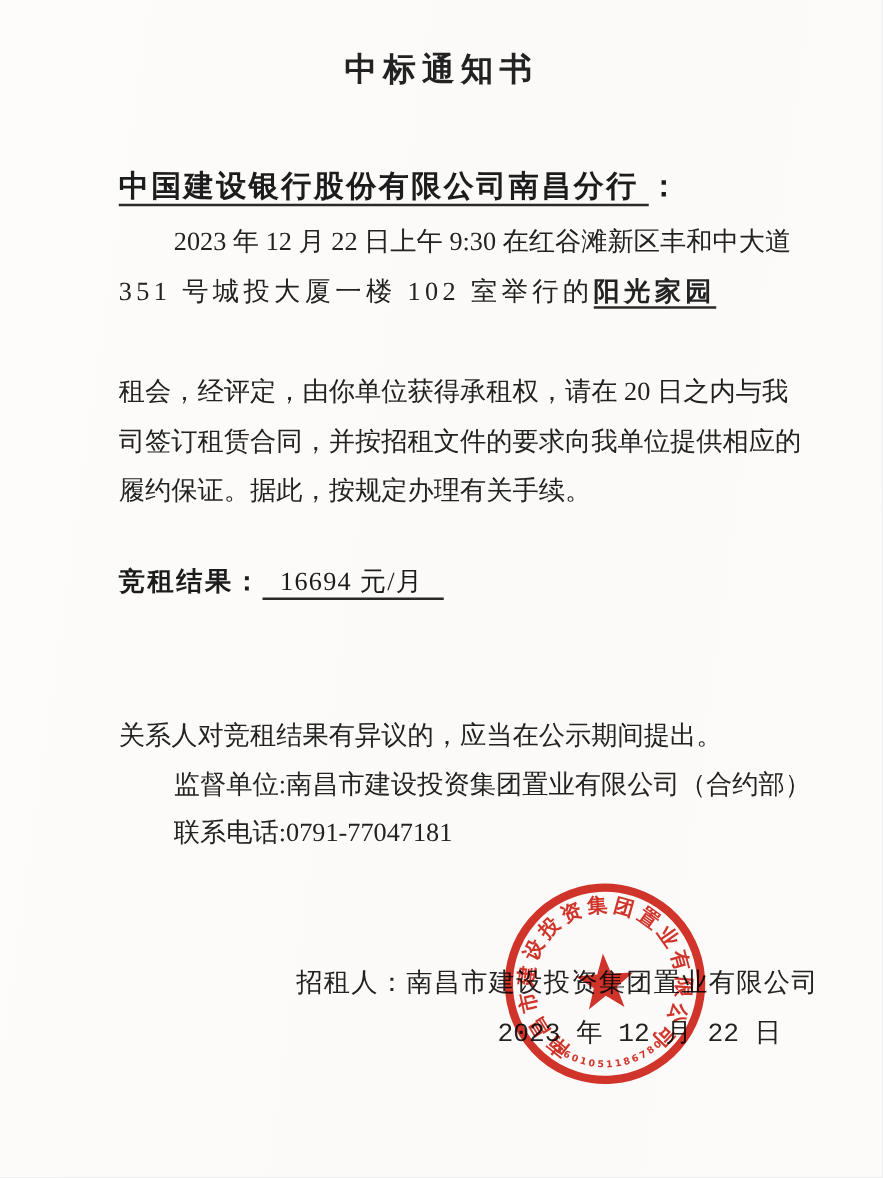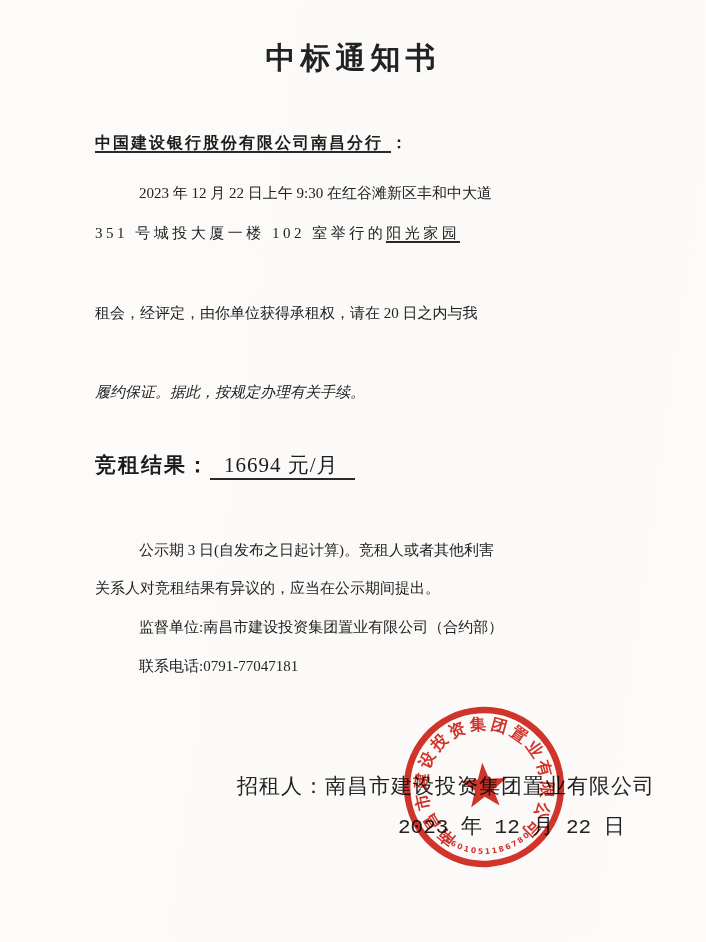--- a/index.html
+++ b/index.html
@@ -7,35 +7,35 @@
     position:relative;
     width:706px;height:942px;
     margin:0 auto;
     background:linear-gradient(98deg,#fdfcfb 0%,#fbfaf8 55%,#fdfbfa 100%);
     font-family:"Liberation Serif","DejaVu Serif",serif;
     color:#1c1c1c;
     overflow:hidden;
   }
   .title{
     position:absolute;top:38px;left:0;width:706px;
-    text-align:center;font-size:30px;font-weight:600;letter-spacing:5px;
+    text-align:center;font-size:26px;font-weight:600;letter-spacing:5px;
     color:#222;
   }
   .recipient{
     position:absolute;top:133px;left:95px;
-    font-size:16px;font-weight:bold;letter-spacing:2px;white-space:nowrap;
+    font-size:24px;font-weight:bold;letter-spacing:2px;white-space:nowrap;
   }
   .recipient .uline{border-bottom:2px solid #2a2a2a;padding-right:8px;}
   .bodyline{
     position:absolute;left:95px;width:560px;
-    font-size:15px;line-height:28px;white-space:nowrap;color:#222;
+    font-size:21px;line-height:28px;white-space:nowrap;color:#222;
   }
   .indent{padding-left:44px;}
   .sp{letter-spacing:3.5px;}
-  .hl{font-weight:normal;border-bottom:2px solid #2a2a2a;}
+  .hl{font-weight:bold;border-bottom:2px solid #2a2a2a;}
   .result-line{position:absolute;left:95px;top:451px;font-size:21px;white-space:nowrap;}
   .result-line .label{font-weight:bold;letter-spacing:2px;margin-top:28px;}
   .result-line .value{border-bottom:2px solid #2a2a2a;padding:0 16px 1px 14px;letter-spacing:1px;}
   .sig-line{position:absolute;font-size:21px;white-space:nowrap;color:#222;}
   .seal{
     position:absolute;left:398px;top:701px;width:172px;height:172px;
     mix-blend-mode:multiply;opacity:0.92;
     transform:rotate(-4deg);
     pointer-events:none;
   }
@@ -52,27 +52,27 @@
   </div>
 
   <div class="bodyline indent" style="top:179px;">2023 年 12 月 22 日上午 9:30 在红谷滩新区丰和中大道</div>
 
   <div class="bodyline sp" style="top:219px;">
     <span>351 号城投大厦一楼 102 室举行的</span><span class="hl">阳光家园</span>
   </div>
 
 
   <div class="bodyline" style="top:299px;">租会，经评定，由你单位获得承租权，请在 20 日之内与我</div>
-  <div class="bodyline" style="top:378px;font-style:italic;">履约保证。据此，按规定办理有关手续。</div>
+  <div class="bodyline" style="top:339px;">司签订租赁合同，并按招租文件的要求向我单位提供相应的</div>
+  <div class="bodyline" style="top:378px;">履约保证。据此，按规定办理有关手续。</div>
 
   <div class="result-line">
     <span class="label">竞租结果：</span><span class="value">16694 元/月</span>
   </div>
 
-  <div class="bodyline indent" style="top:536px;">公示期 3 日(自发布之日起计算)。竞租人或者其他利害</div>
   <div class="bodyline indent" style="top:613px;">监督单位:南昌市建设投资集团置业有限公司（合约部）</div>
   <div class="bodyline" style="top:574px;">关系人对竞租结果有异议的，应当在公示期间提出。</div>
   <div class="bodyline indent" style="top:652px;">联系电话:0791-77047181</div>
 
   <div class="sig-line" style="left:237px;top:772px;letter-spacing:1px;">
     <span>招租人：</span><span>南昌市建设投资集团置业有限公司</span>
   </div>
 
   <div class="sig-line" style="left:398px;top:812px;font-family:Liberation Mono, monospace;">2023 年 12 月 22 日</div>
 

